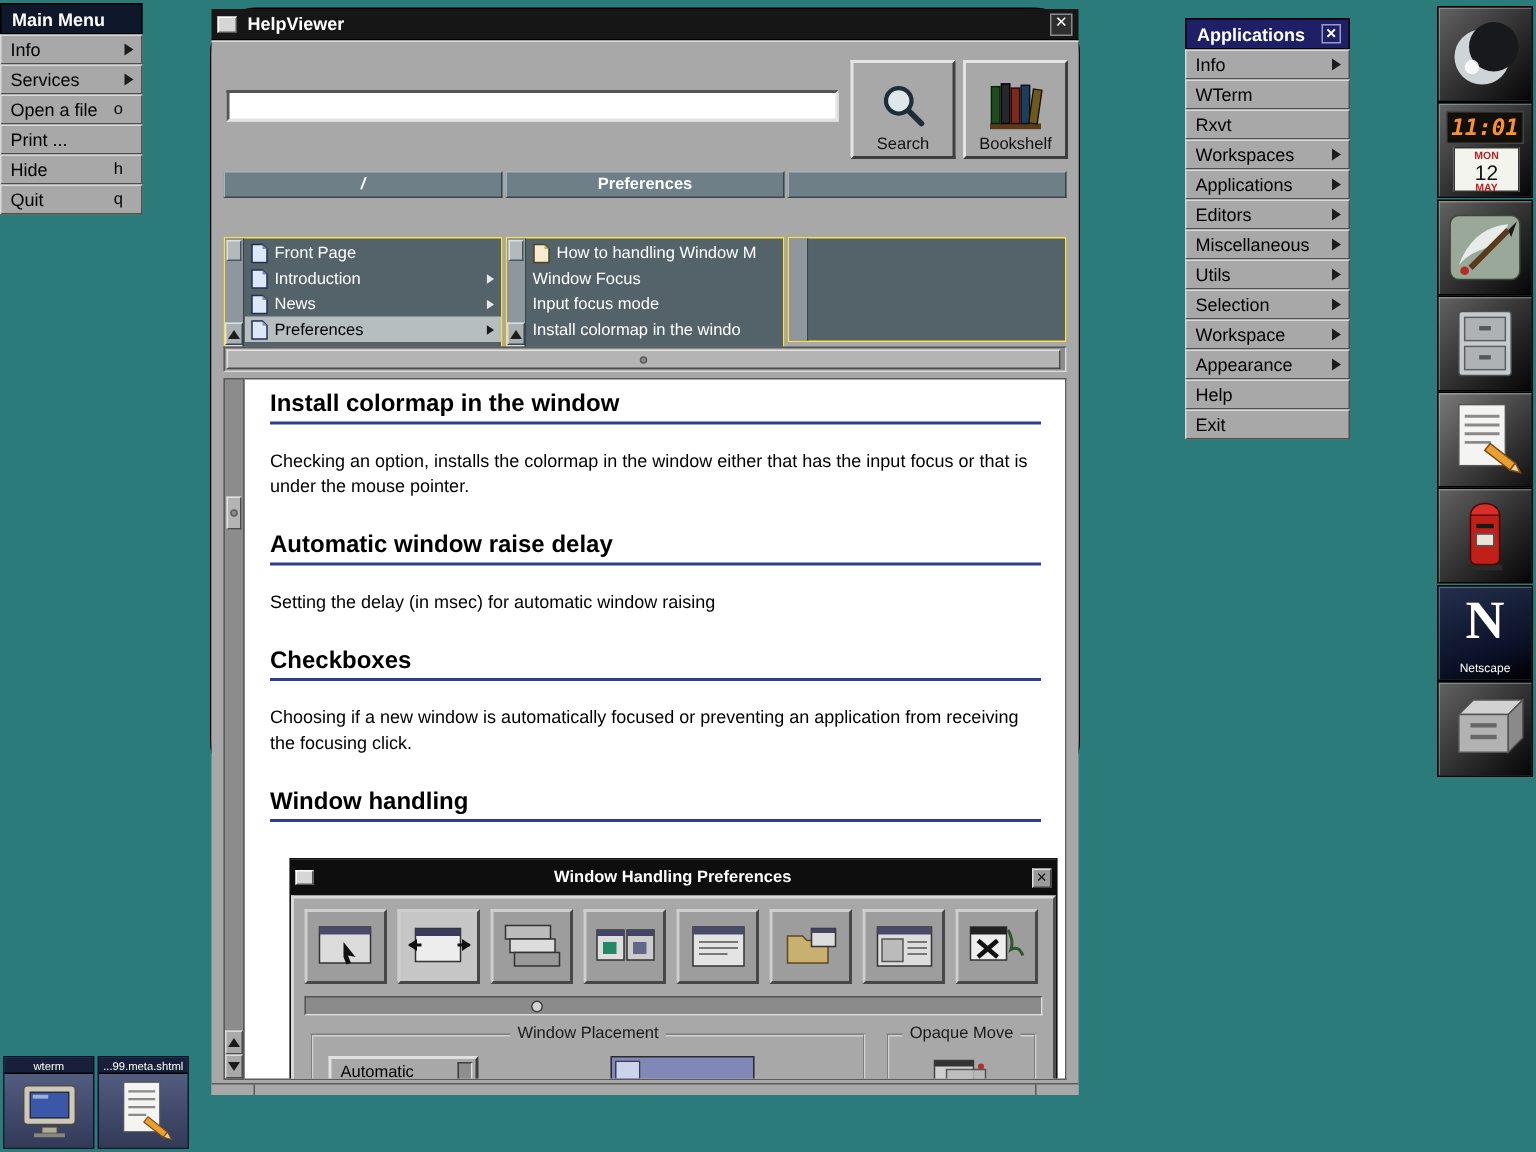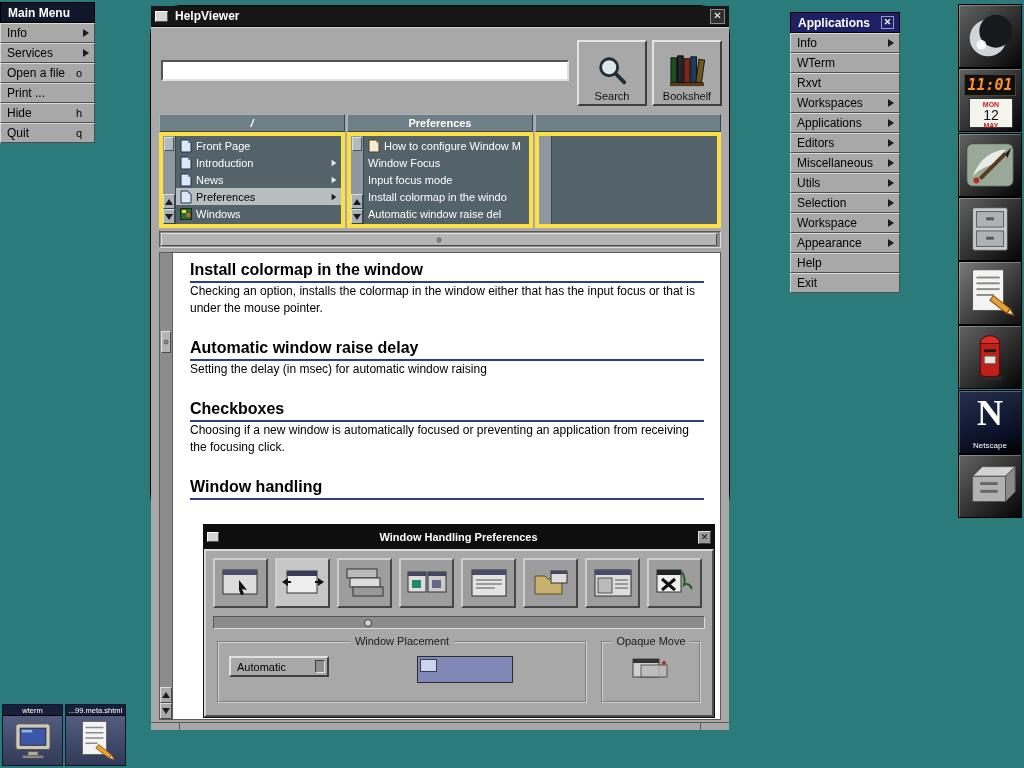--- a/index.html
+++ b/index.html
@@ -44,21 +44,21 @@
     display:flex; flex-direction:column; align-items:center; justify-content:flex-end;
     padding-bottom:2px; font-size:11px; color:#111; gap:2px; }
   .big-btn svg { display:block; }
 
   
   .browser { position:absolute; left:8px; top:86px; width:562px; height:114px; display:flex; gap:2px; }
   .bcol { width:186px; display:flex; flex-direction:column; }
   .bcol-header { height:18px; background:#6f7f87; color:#fff; font-size:11px; font-weight:bold;
     text-align:center; line-height:17px; border:1px solid #a6b4ba; border-right-color:#39454c; border-bottom-color:#39454c; font-style:italic; }
   .bcol-header.plain { font-style:normal; }
-  .bcol-body { flex:1; background:#54626a; border:4px solid #fde047; display:flex; }
+  .bcol-body { flex:1; background:#54626a; border:1px solid #fde047; display:flex;margin-top:26px; }
   .bscroll { width:13px; background:#8d979d; border-right:1px solid #39454c; position:relative; }
   .bthumb { position:absolute; top:1px; left:1px; right:1px; height:14px; background:#b2babe;
     border:1px solid #d9e0e3; border-right-color:#49555c; border-bottom-color:#49555c; }
   .sbtns { position:absolute; bottom:0; left:0; right:0; }
   .sbtn { height:15px; background:#a9b1b5; border:1px solid #d9e0e3; border-right-color:#39454c;
     border-bottom-color:#39454c; display:flex; align-items:center; justify-content:center; }
   .tri-up { width:0; height:0; border-bottom:6px solid #1c1c1c; border-left:4px solid transparent; border-right:4px solid transparent; }
   .tri-down { width:0; height:0; border-top:6px solid #1c1c1c; border-left:4px solid transparent; border-right:4px solid transparent; }
   .blist { flex:1; display:flex; flex-direction:column; padding-top:1px; overflow:hidden; }
   .bitem { height:17px; display:flex; align-items:center; gap:4px; padding:0 4px; color:#fff;
@@ -82,21 +82,21 @@
   .vthumb { position:absolute; top:78px; left:1px; right:1px; height:22px; background:#b4b4b4;
     border:1px solid #e2e2e2; border-right-color:#4c4c4c; border-bottom-color:#4c4c4c; }
   .vbtns { position:absolute; bottom:0; left:0; right:0; }
   .vbtn { height:16px; background:#a9a9a9; border:1px solid #dcdcdc; border-right-color:#4c4c4c;
     border-bottom-color:#4c4c4c; display:flex; align-items:center; justify-content:center; }
   .page { flex:1; background:#ffffff; border:1px solid #5a5a5a; border-left:none; overflow:hidden;
     padding:8px 6px 0 17px; }
   .doc-h { font-size:16px; font-weight:bold; color:#000; border-bottom:2px solid #2e3e8e;
     padding-bottom:2px; width:calc(100% - 10px); margin-top:22px; }
   .doc-h.first { margin-top:0; }
-  .doc-p { font-size:12px; color:#000; line-height:1.42; margin-top:0; max-width:505px; }
+  .doc-p { font-size:12px; color:#000; line-height:1.42; margin-top:16px; max-width:505px; }
 
   
   .embed-win { width:512px; margin:24px 0 0 13px; background:#a8a8a8; border:1px solid #101010; }
   .embed-tb { height:17px; background:#0e0e0e; display:flex; align-items:center; gap:5px; padding:12px 3px; }
   .embed-mini { width:12px; height:10px; background:#d6d6d6; border:1px solid #fff; border-right-color:#555; border-bottom-color:#555; }
   .embed-title { flex:1; text-align:center; color:#fff; font-size:11px; font-weight:bold; }
   .embed-close { width:13px; height:13px; background:#9a9a9a; border:1px solid #e0e0e0;
     border-right-color:#444; border-bottom-color:#444; color:#111; font-size:9px;
     display:flex; align-items:center; justify-content:center; line-height:1; }
   .embed-body { border:2px solid; border-color:#d9d9d9 #4e4e4e #4e4e4e #d9d9d9; padding:7px 7px 12px 7px; }
@@ -176,21 +176,21 @@
     <div class="menu-item">
       <span class="mi-label">Hide</span>
       <span class="mi-shortcut">h</span>
     </div>
     <div class="menu-item">
       <span class="mi-label">Quit</span>
       <span class="mi-shortcut">q</span>
     </div>
   </div>
 
-  <div class="window" style="left:150px;top:5px;width:580px;height:520px;border-radius:31px;">
+  <div class="window" style="left:140px;top:5px;width:580px;height:520px;border-radius:31px;">
     <div class="titlebar">
       <span class="tb-mini"></span>
       <span class="tb-title">HelpViewer</span>
       <span class="tb-close">✕</span>
     </div>
     <div class="win-body" style="height:703px;">
 
       <input class="search-input" value="" style="">
 
       <div class="big-btn" style="left:501px;">
@@ -286,21 +286,21 @@
                     <span class="tri-down"></span>
                   </div>
               </div>
             </div>
             <div class="blist">
               <div class="bitem">
                 <svg width="12" height="14" viewBox="0 0 12 14">
                     <path d="M1 1 h7 l3 3 v9 h-10 z" fill="#f6ecd2" stroke="#504020"></path>
                     <path d="M8 1 l3 3 h-3 z" fill="#c0a860"></path>
                   </svg>
-                <span class="bi-label">How to configure Window M</span>
+                <span class="bi-label">How to handling Window M</span>
               </div>
               <div class="bitem">
                 <span class="bi-label">Window Focus</span>
               </div>
               <div class="bitem">
                 <span class="bi-label">Input focus mode</span>
               </div>
               <div class="bitem">
                 <span class="bi-label">Install colormap in the windo</span>
               </div>

